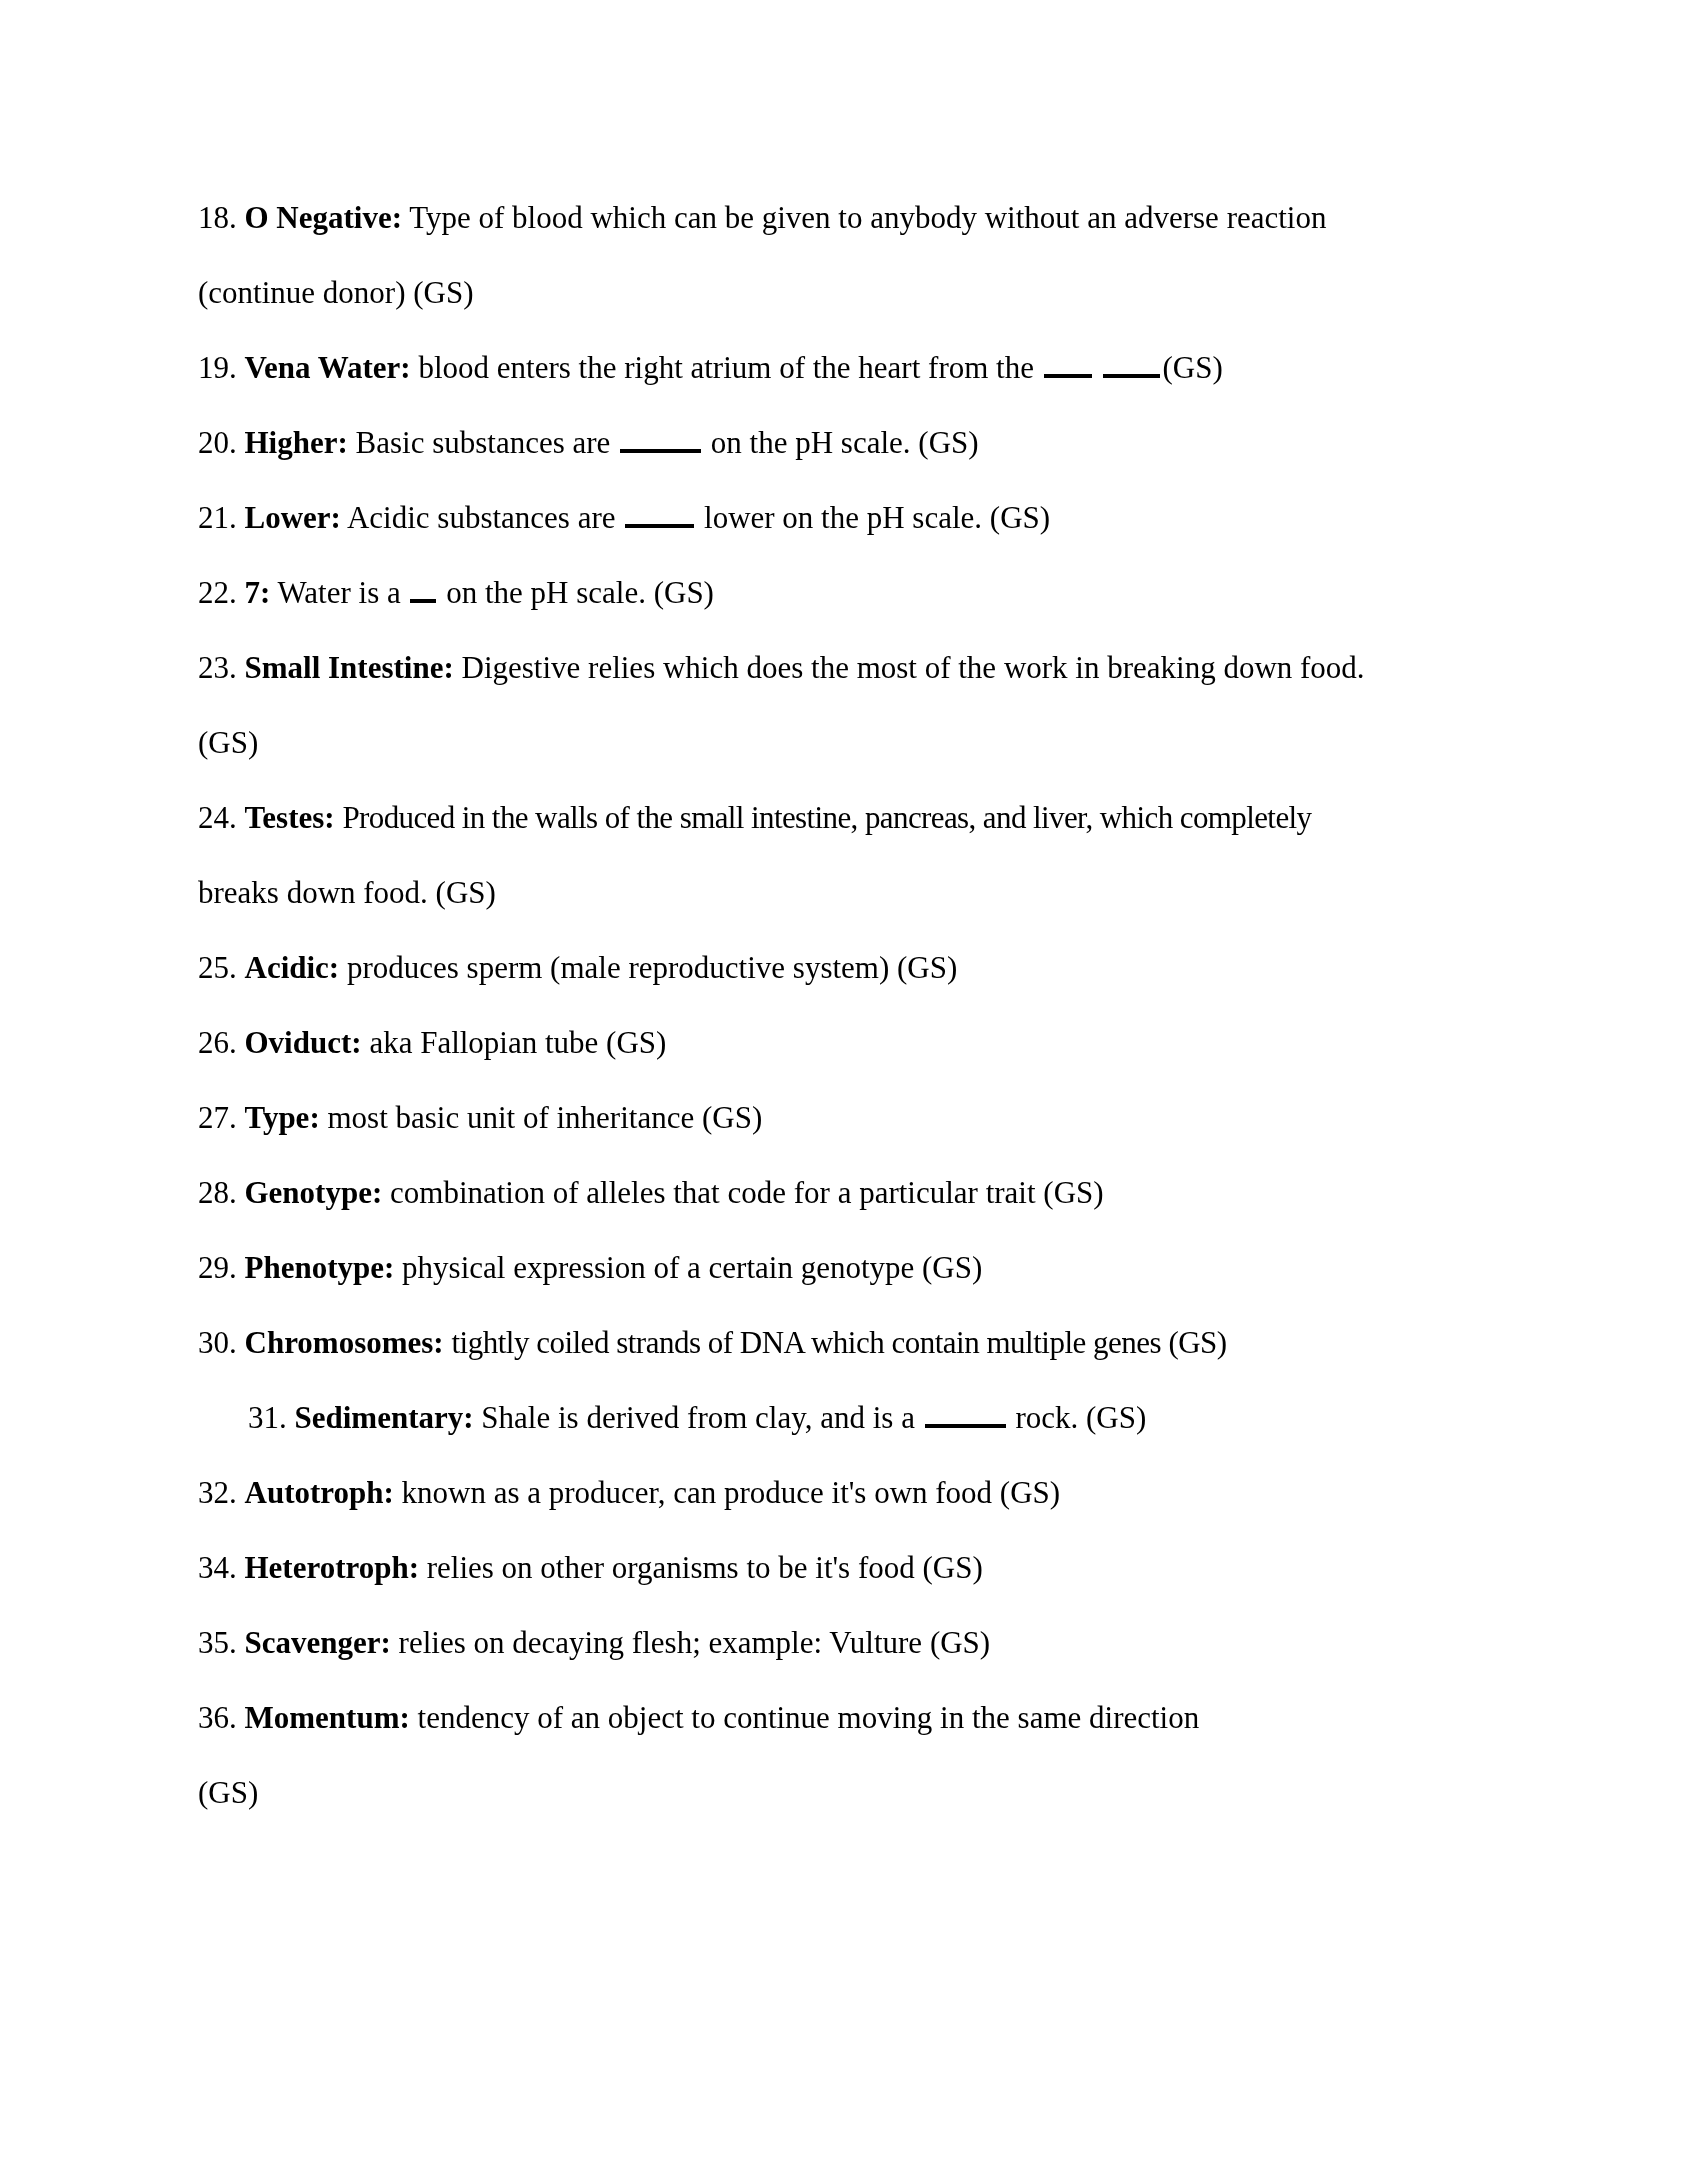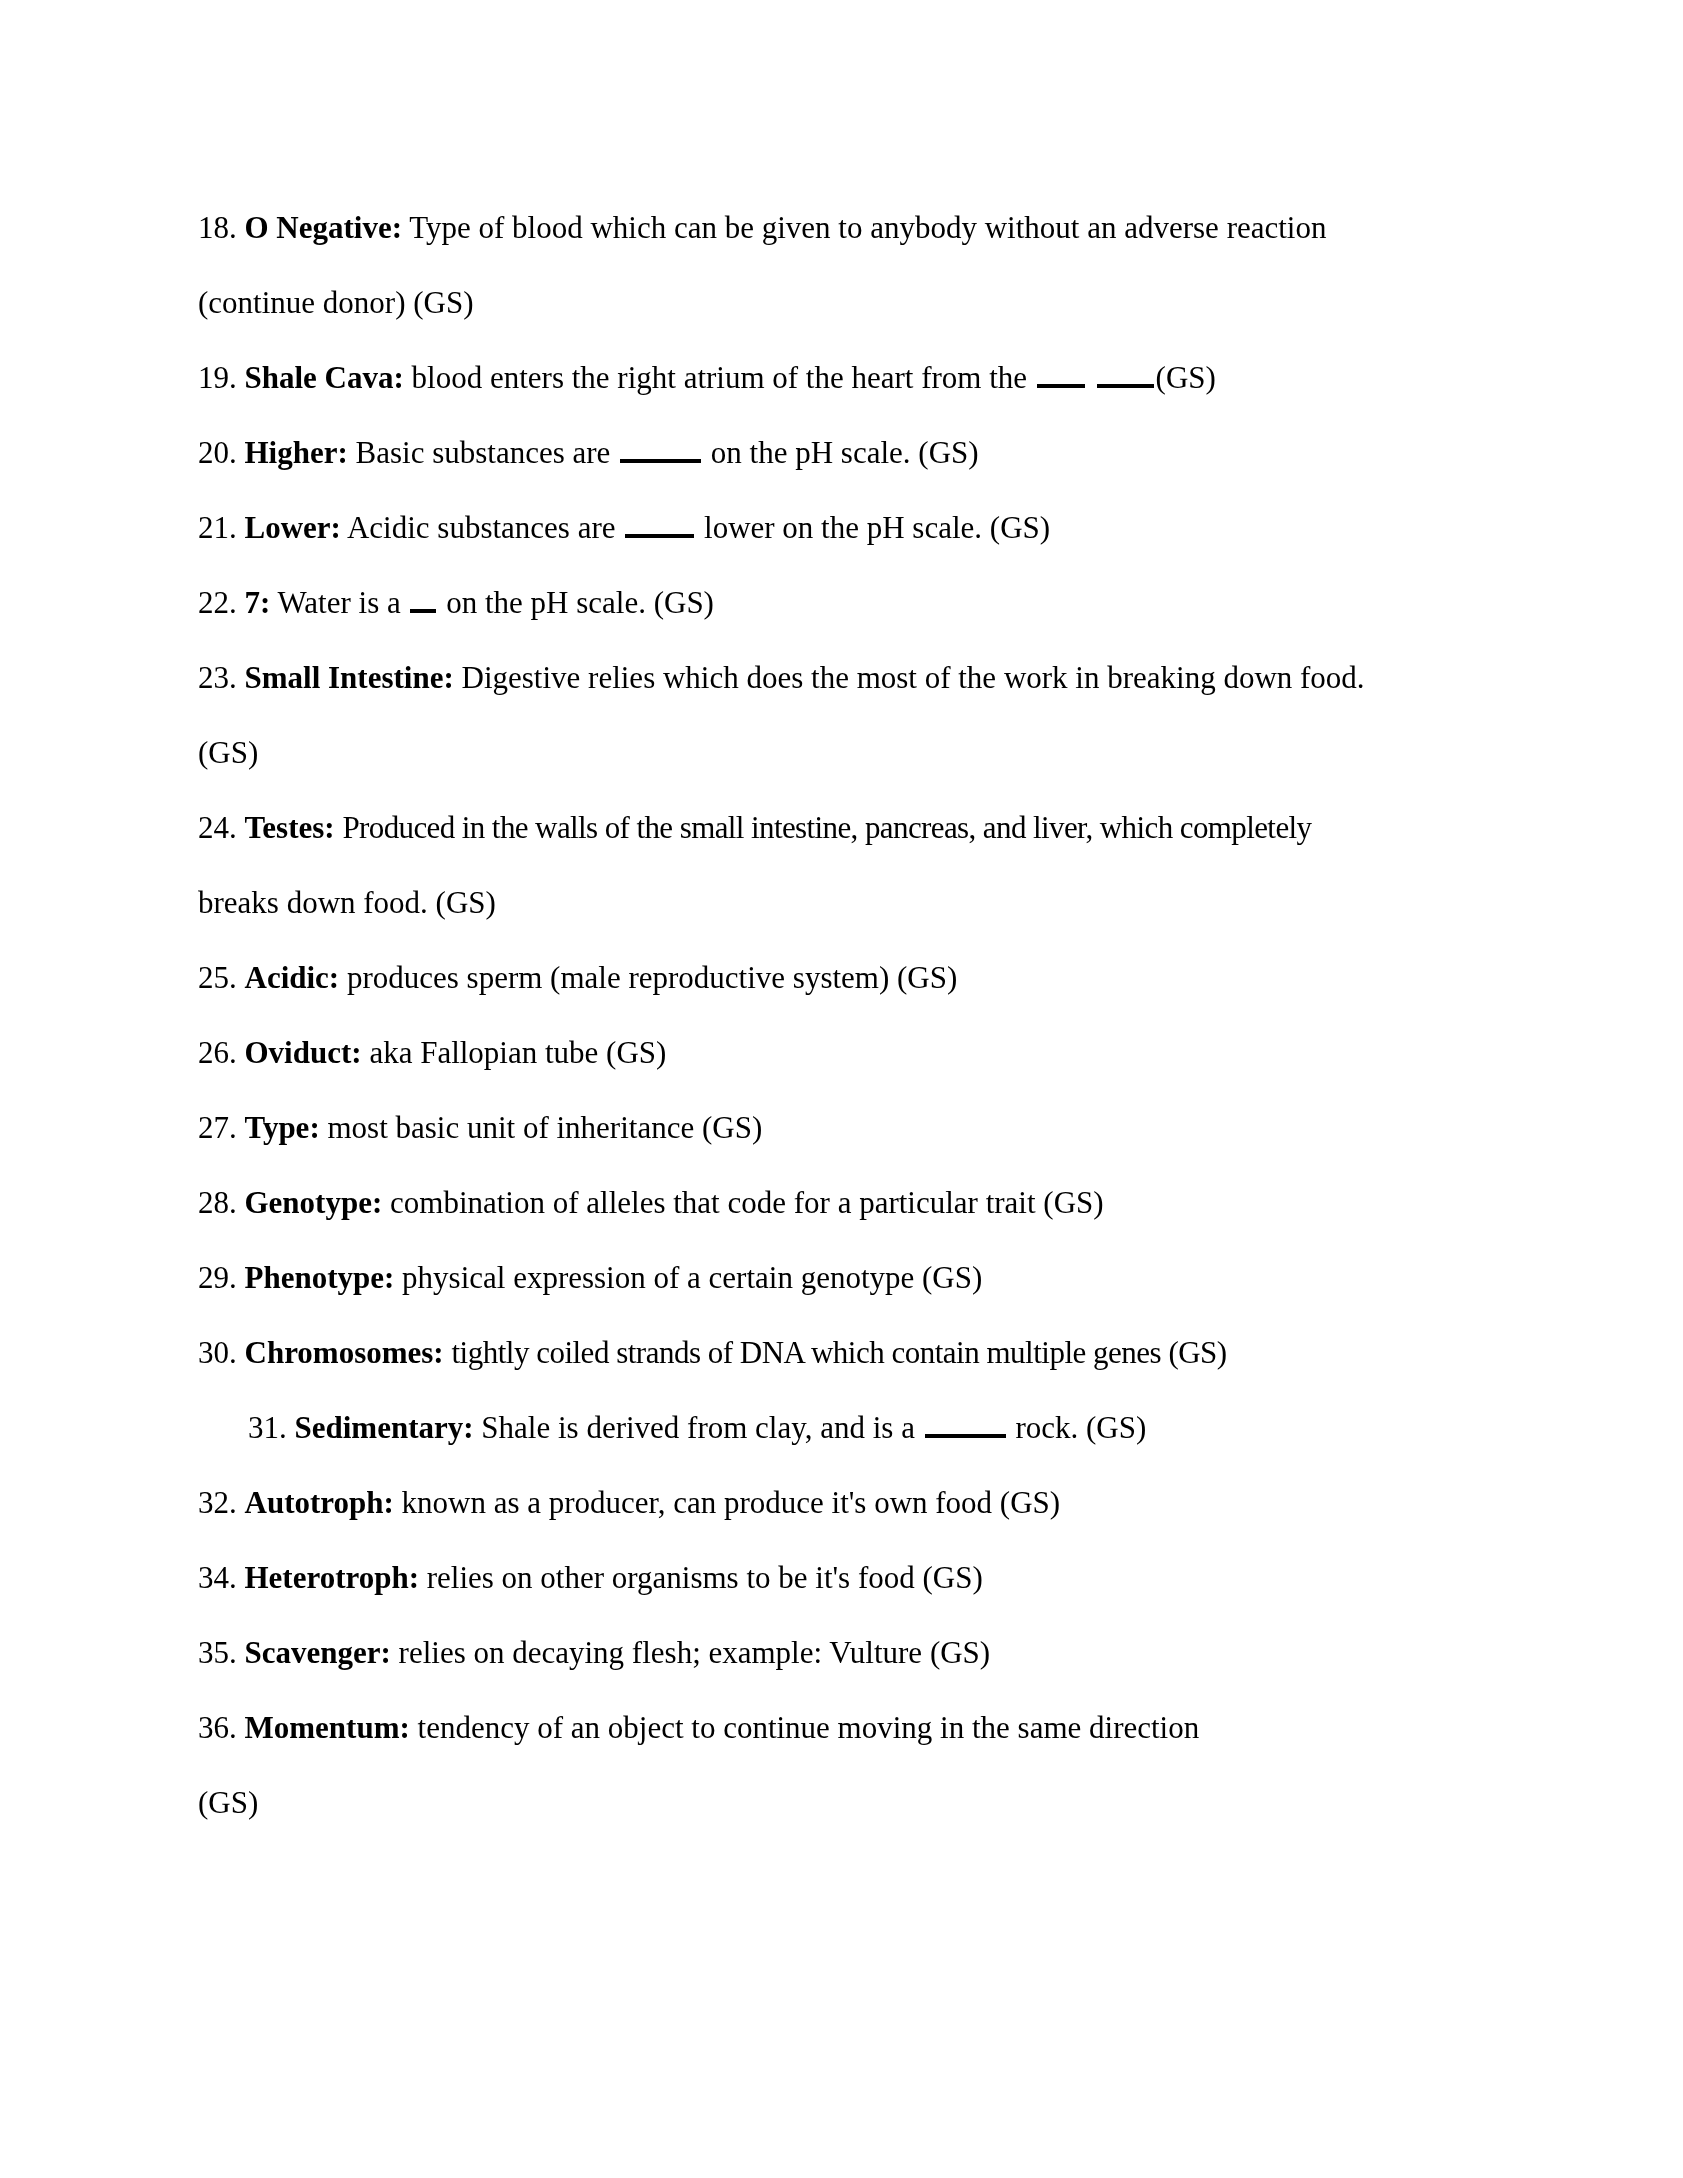--- a/index.html
+++ b/index.html
@@ -11,21 +11,21 @@
       width: 1683px;
       height: 2178px;
       position: relative;
       overflow: hidden;
       font-family: "Liberation Serif", "DejaVu Serif", serif;
       color: #000000;
     }
     .page {
       position: absolute;
       left: 198px;
-      top: 204px;
+      top: 194px;
       width: 1287px;
     }
     .line {
       font-size: 31px;
       height: 75px;
       line-height: 48px;
       white-space: nowrap;
     }
     .indent-1 { padding-left: 6px; margin-left: 44px; }
     .num { }
@@ -47,21 +47,21 @@
     <span class="num">18.</span>
     <span class="term">O Negative:</span>
     <span>Type of blood which can be given to anybody without an adverse reaction</span>
   </div>
   <div class="line">
     <span>(continue donor) (GS)</span>
   </div>
 
   <div class="line">
     <span class="num">19.</span>
-    <span class="term">Shale Cava:</span>
+    <span class="term">Vena Water:</span>
     <span>blood enters the right atrium of the heart from the</span>
     <span class="blank" style="width:48px"></span>
     <span class="blank" style="width:57px"></span><span>(GS)</span>
   </div>
 
   <div class="line">
     <span class="num">20.</span>
     <span class="term">Higher:</span>
     <span>Basic substances are</span>
     <span class="blank" style="width:81px"></span>

